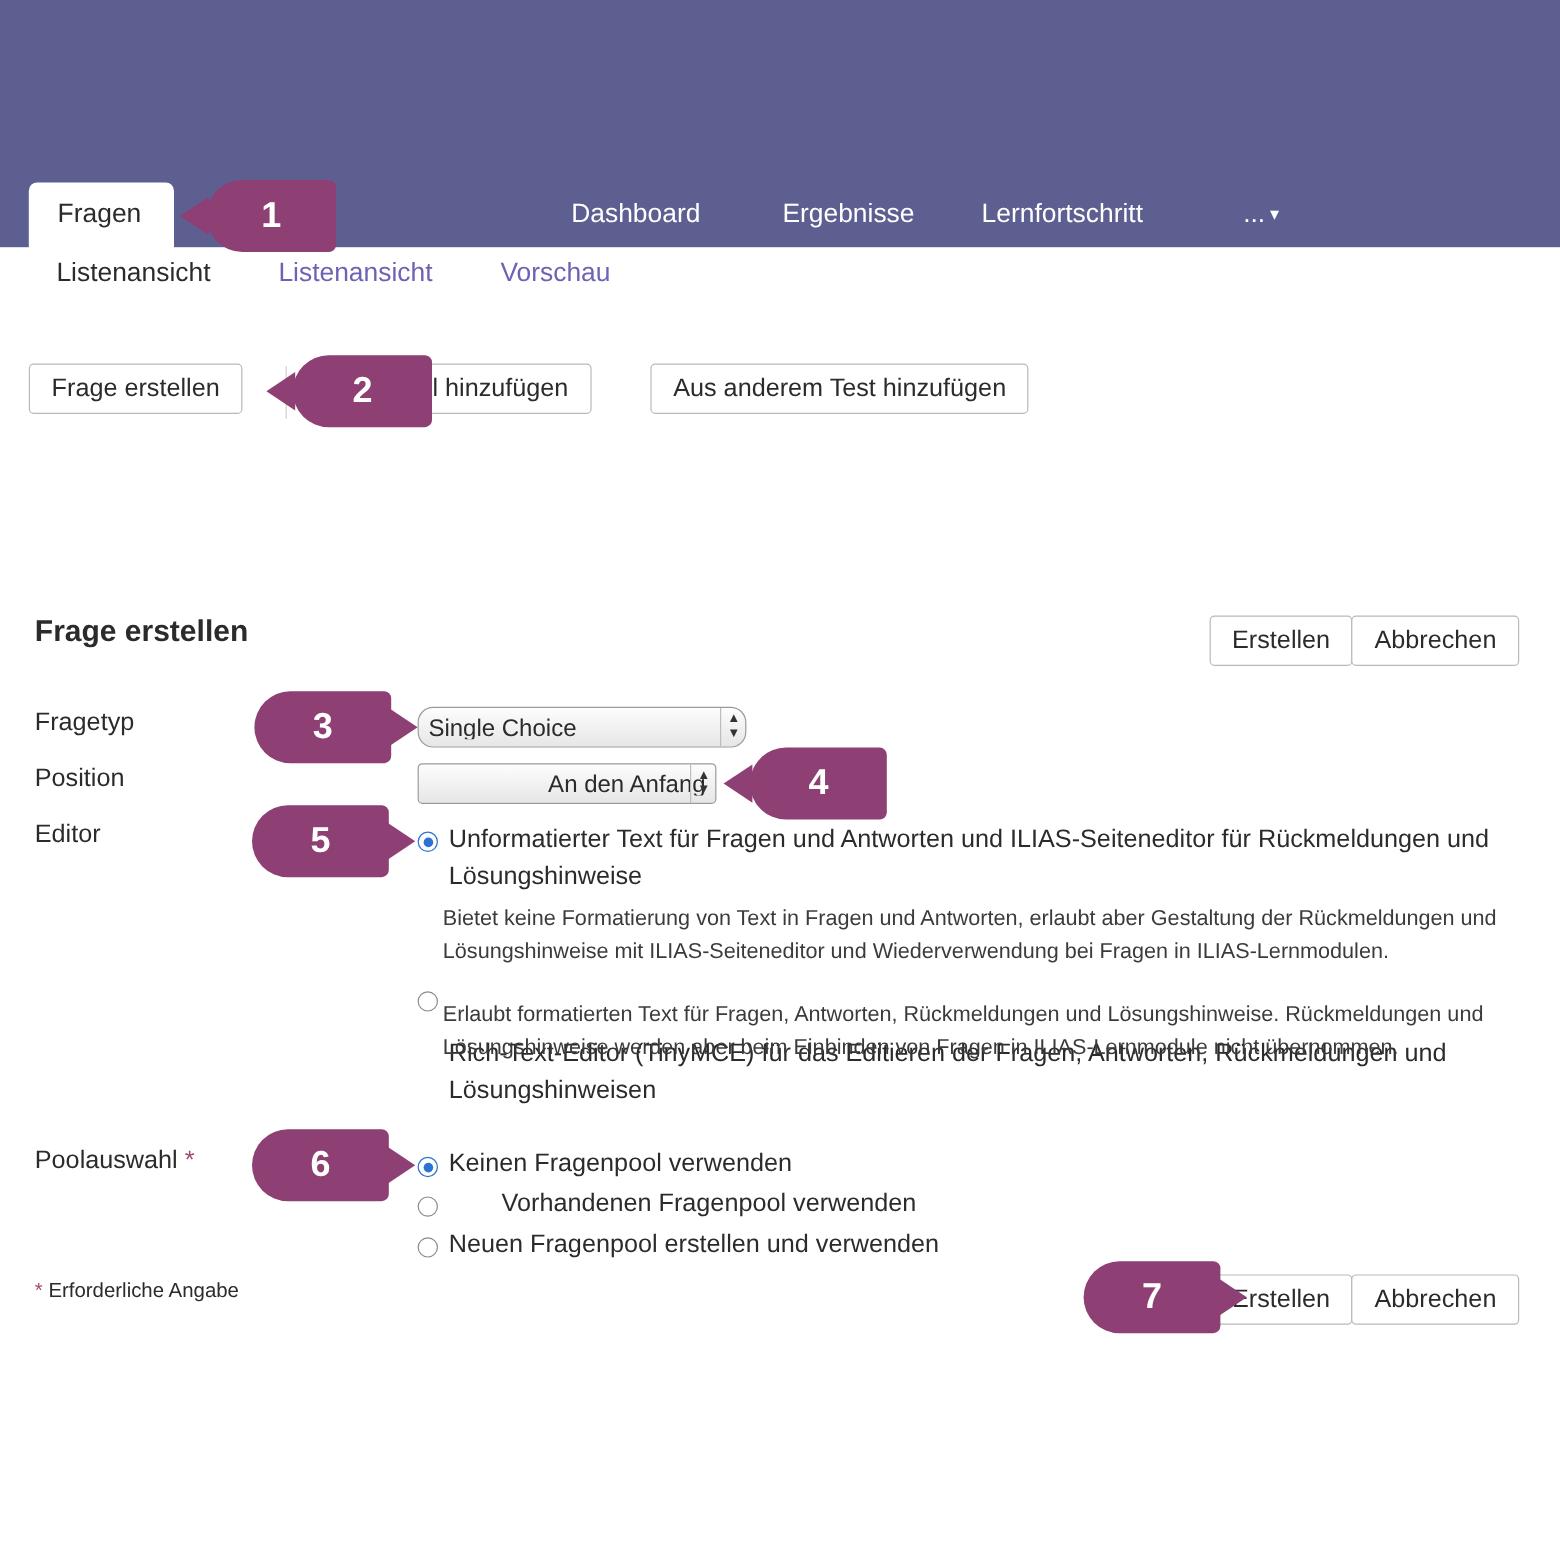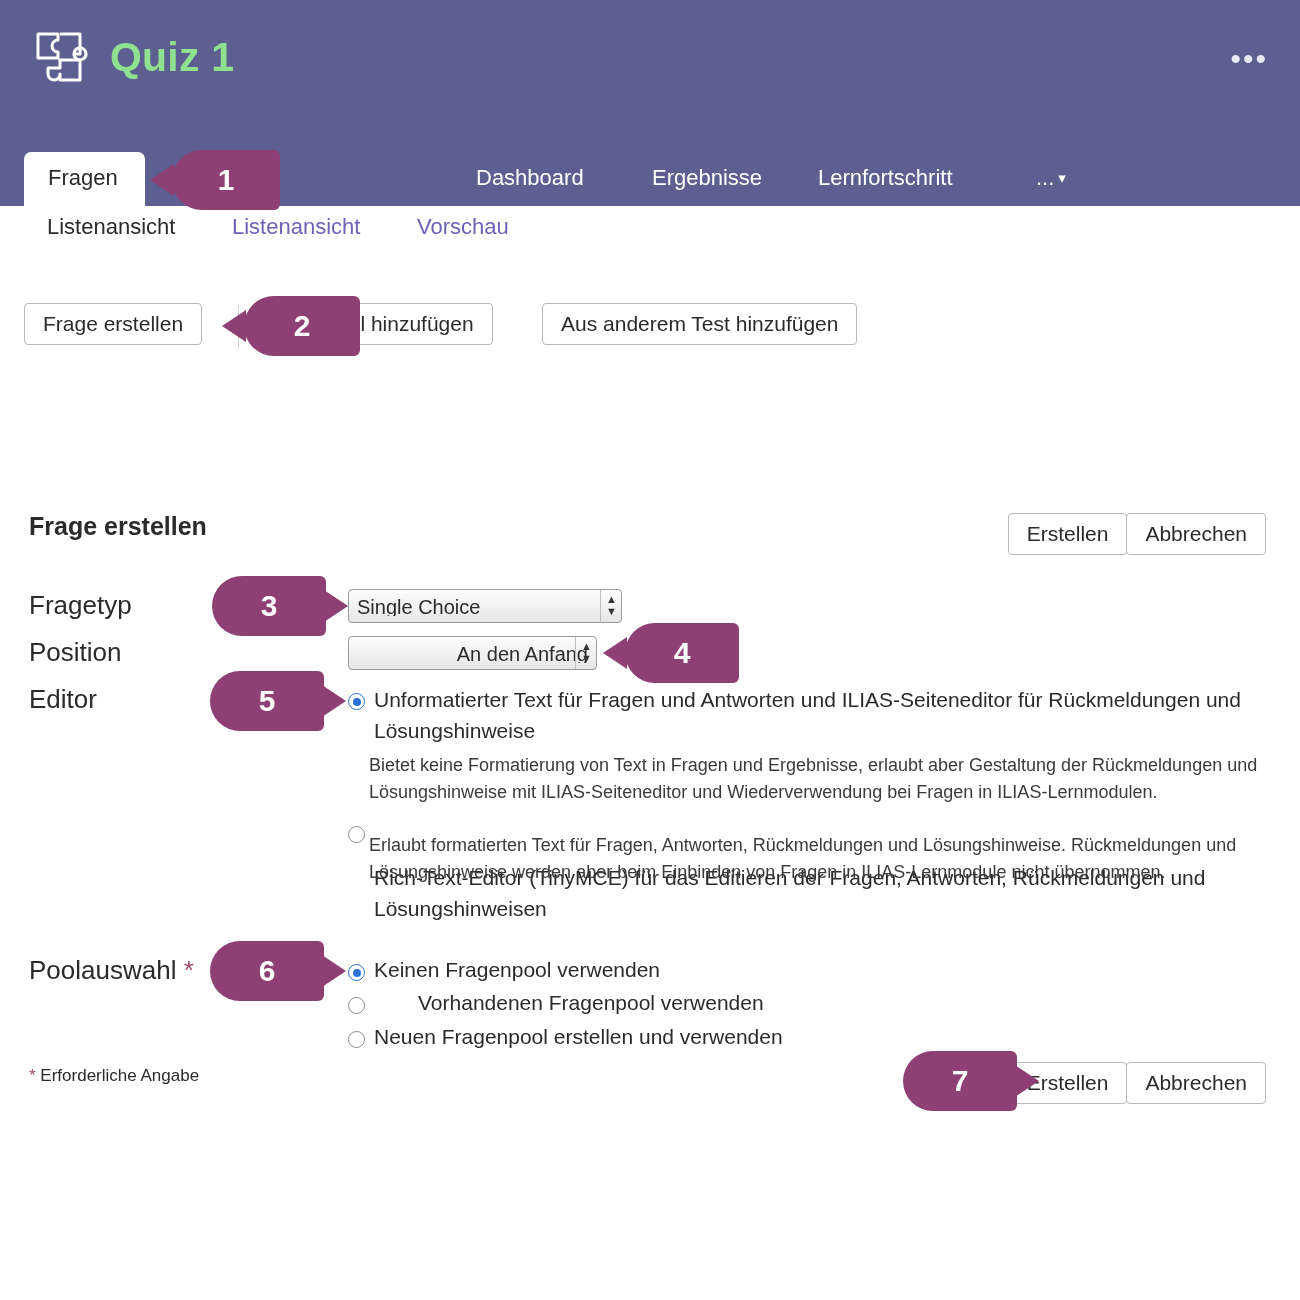--- a/index.html
+++ b/index.html
@@ -151,21 +151,21 @@
   .bottom-buttons {
     position: absolute;
     right: 34px;
     top: 1062px;
   }
   .btn-pair .btn { margin-left: -1px; }
 
   .form-label {
     position: absolute;
     left: 29px;
-    font-size: 26px;
+    font-size: 21px;
     color: #2b2b2b;
   }
   .req-star { color: #a14a72; }
 
   select.native {
     position: absolute;
     font-family: "Liberation Sans", sans-serif;
     font-size: 20px;
     color: #2b2b2b;
     background: linear-gradient(#fdfdfd, #e6e6e6);
@@ -267,31 +267,20 @@
     transform: translateY(-50%);
     border-top: 16px solid transparent;
     border-bottom: 16px solid transparent;
     border-left: 24px solid #8e3f73;
   }
 </style>
 </head>
 <body>
 
 <div class="app-header">
-  <div class="header-top">
-    <span class="puzzle-icon">
-      <svg width="62" height="62" viewBox="0 0 62 62">
-        <path d="M10 8 L30 8 L30 14 a6 6 0 1 0 0 12 L30 32 L10 32 Z
-                 M32 34 L52 34 L52 54 L32 54 L32 48 a6 6 0 1 1 -12 0 L20 42 L32 42 Z" fill="none" stroke="#ffffff" stroke-width="3" stroke-linejoin="round"></path>
-        <path d="M32 8 L52 8 L52 28 L46 28 a6 6 0 1 0 0 -0.2" fill="none" stroke="#ffffff" stroke-width="3" stroke-linejoin="round"></path>
-      </svg>
-    </span>
-    <span class="app-title">Quiz 1</span>
-    <span class="kebab">•••</span>
-  </div>
 
   <div class="tabbar">
     <div class="tab active" style="left:24px; width:121px;">
       <span>Fragen</span>
     </div>
     <div class="tab" style="left:452px;">
       <span>Dashboard</span>
     </div>
     <div class="tab" style="left:628px;">
       <span>Ergebnisse</span>
@@ -318,38 +307,38 @@
   <button class="btn" style="left:542px;">Aus anderem Test hinzufügen</button>
 </div>
 
 <div class="section-title">Frage erstellen</div>
 
 <div class="top-buttons btn-pair">
   <button class="btn">Erstellen</button><button class="btn">Abbrechen</button>
 </div>
 
 <div class="form-label" style="top:590px;">Fragetyp</div>
-<select class="native" style="left:348px; top:589px; width:274px; height:34px;">
+<select class="native" style="left:348px; top:589px; width:274px; height:34px;border-radius:13px;">
   <option>Single Choice</option>
 </select>
 <div class="sel-arrow" style="left:600px; top:590px; height:32px; padding-top:4px;">▲<br>▼</div>
 
 <div class="form-label" style="top:637px;">Position</div>
 <select class="native" style="left:348px; top:636px; width:249px; height:34px;text-align:right;">
   <option>An den Anfang</option>
 </select>
 <div class="sel-arrow" style="left:575px; top:637px; height:32px; padding-top:4px;">▲<br>▼</div>
 
 <div class="form-label" style="top:684px;">Editor</div>
 
 <div class="radio-row" style="left:348px; top:686px; width:920px;">
   <span class="radio-dot checked" style="left:0; top:7px;"></span>
   <span class="radio-text" style="left:26px; top:-2px; width:898px;">Unformatierter Text für Fragen und Antworten und ILIAS-Seiteneditor für Rückmeldungen und Lösungshinweise</span>
 </div>
-<div class="help-text" style="left:369px; top:752px; width:900px;">Bietet keine Formatierung von Text in Fragen und Ergebnisse, erlaubt aber Gestaltung der Rückmeldungen und Lösungshinweise mit ILIAS-Seiteneditor und Wiederverwendung bei Fragen in ILIAS-Lernmodulen.</div>
+<div class="help-text" style="left:369px; top:752px; width:900px;">Bietet keine Formatierung von Text in Fragen und Antworten, erlaubt aber Gestaltung der Rückmeldungen und Lösungshinweise mit ILIAS-Seiteneditor und Wiederverwendung bei Fragen in ILIAS-Lernmodulen.</div>
 
 <div class="radio-row" style="left:348px; top:819px; width:920px;">
   <span class="radio-dot" style="left:0; top:7px;"></span>
   <span class="radio-text" style="left:26px; top:-2px; width:898px;margin-top:45px;">Rich-Text-Editor (TinyMCE) für das Editieren der Fragen, Antworten, Rückmeldungen und Lösungshinweisen</span>
 </div>
 <div class="help-text" style="left:369px; top:832px; width:900px;">Erlaubt formatierten Text für Fragen, Antworten, Rückmeldungen und Lösungshinweise. Rückmeldungen und Lösungshinweise werden aber beim Einbinden von Fragen in ILIAS-Lernmodule nicht übernommen.</div>
 
 <div class="form-label" style="top:955px;">
   <span>Poolauswahl</span>
   <span class="req-star">*</span>

